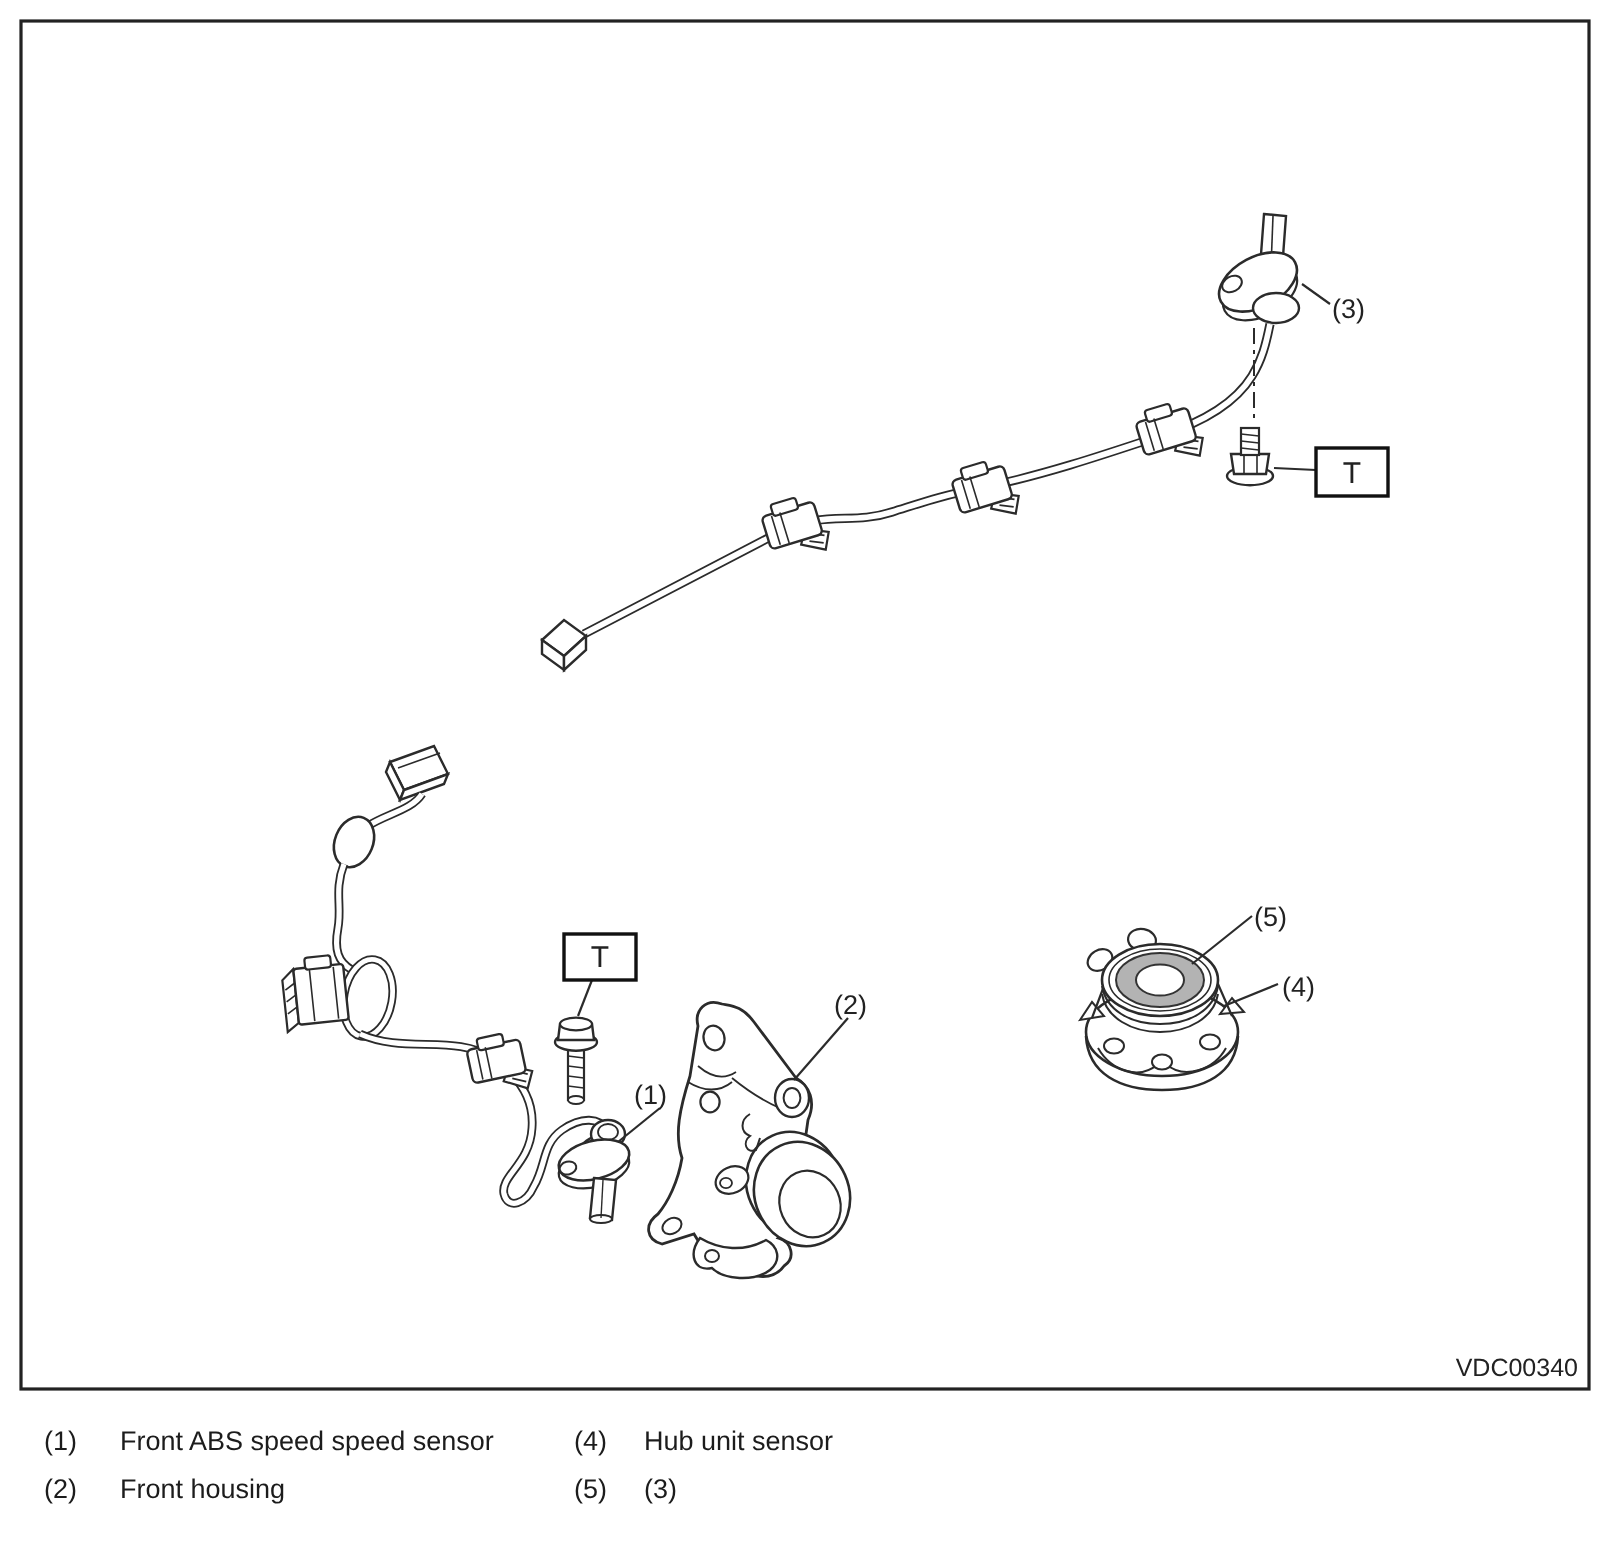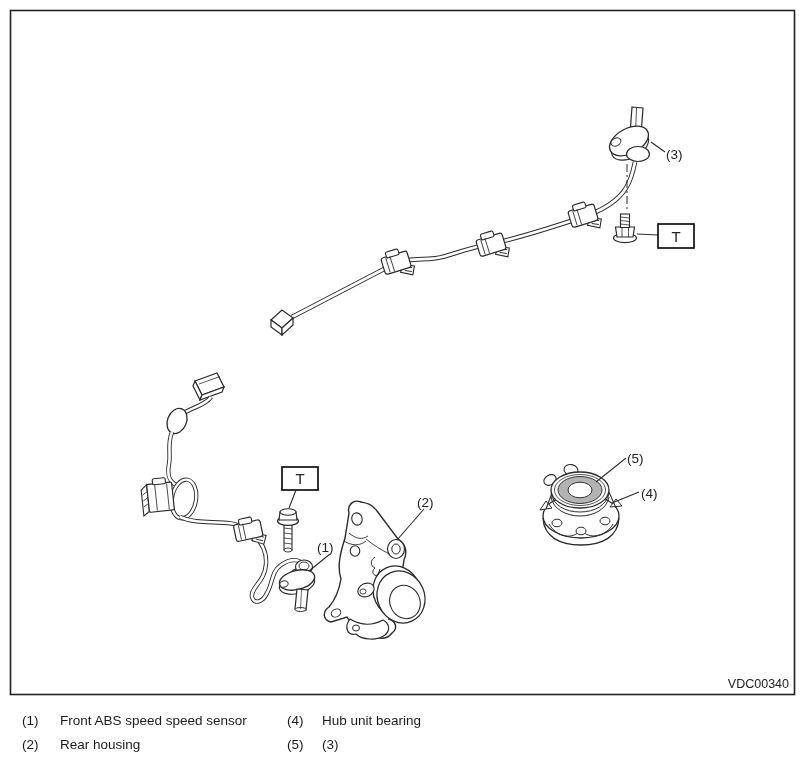--- a/index.html
+++ b/index.html
@@ -185,24 +185,24 @@
   </g>
 
   <text x="789" y="688" text-anchor="end" font-size="12.5" fill="#3a3a3a">VDC00340</text>
 </svg>
 
 
 <div class="legend">
   <span>(1)</span>
   <span>Front ABS speed speed sensor</span>
   <span>(4)</span>
-  <span>Hub unit bearing</span>
+  <span>Hub unit sensor</span>
 
   <span>(2)</span>
-  <span>Rear housing</span>
+  <span>Front housing</span>
   <span>(5)</span>
 
   <span>(3)</span>
   <span></span>
   <span></span>
 </div>
 
 </div>
 
 </body></html>

